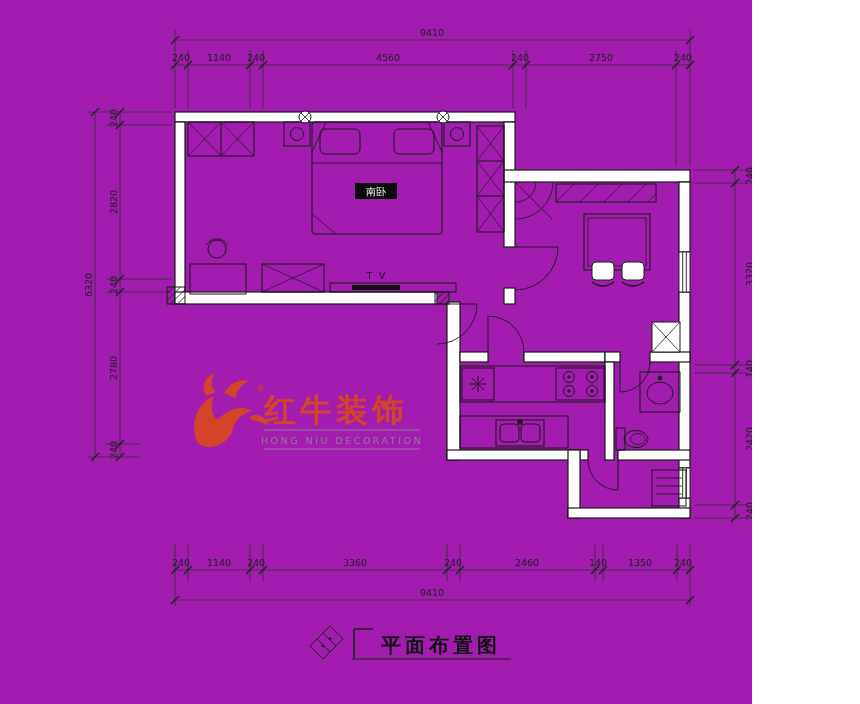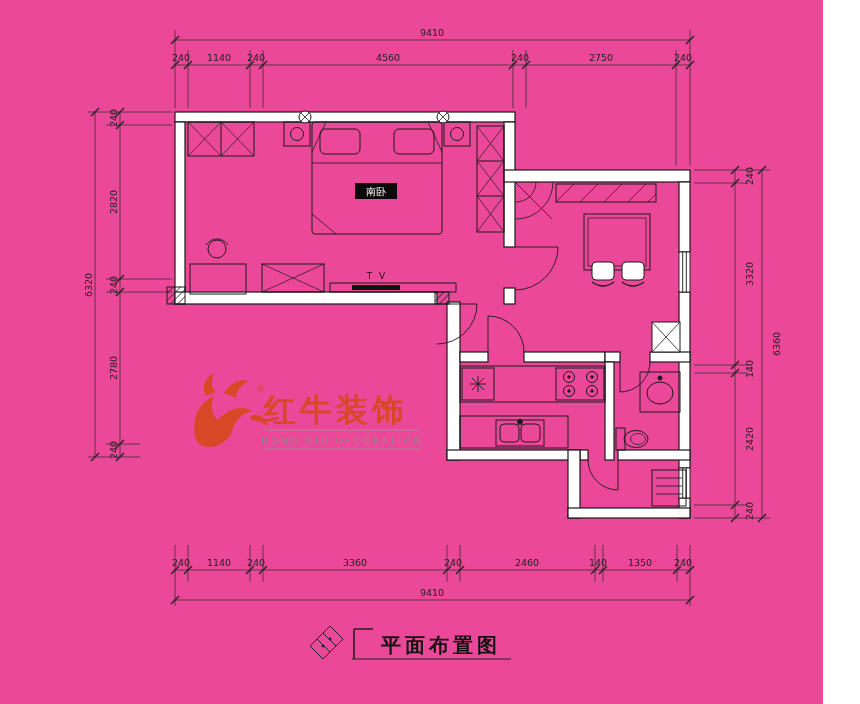--- a/index.html
+++ b/index.html
@@ -1,16 +1,16 @@
 <!DOCTYPE html>
 <html><head>
 <meta charset="utf-8">
 <style>
   html,body{margin:0;padding:0;background:#ffffff;}
-  .page{width:823px;height:704px;background:#ec4899;position:relative;overflow:hidden;
+  .page{width:752px;height:704px;background:#a21caf;position:relative;overflow:hidden;
         font-family:"DejaVu Sans","Liberation Sans",sans-serif;}
   svg{display:block;}
   svg text{font-family:"DejaVu Sans","Liberation Sans",sans-serif;}
   .dim{font-size:9.5px;fill:#222;}
   .lbl{fill:#111;}
 </style>
 </head>
 <body>
 
 <div class="page">

